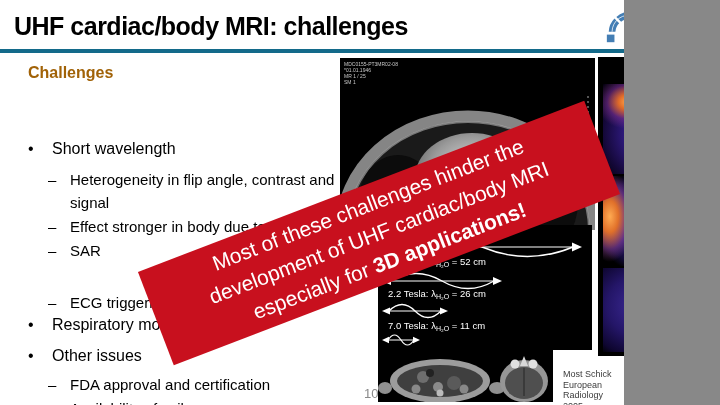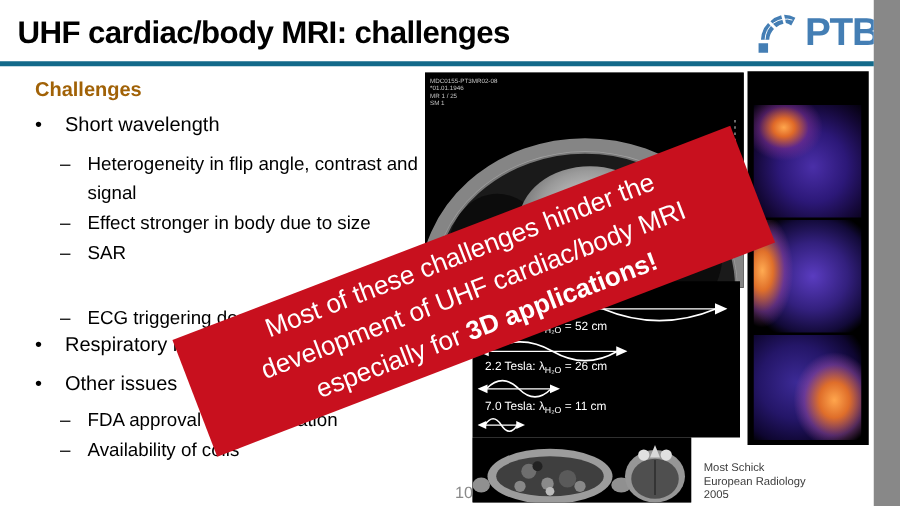--- a/index.html
+++ b/index.html
@@ -1,30 +1,30 @@
 <!DOCTYPE html>
 <html><head>
 <meta charset="utf-8">
 <style>
   * { margin:0; padding:0; box-sizing:border-box; }
   body { background:#888; font-family:"Liberation Sans", sans-serif; }
-  .slide { position:relative; width:699px; height:405px; background:#fff; overflow:hidden; }
+  .slide { position:relative; width:624px; height:405px; background:#fff; overflow:hidden; }
 
   
   .title { position:absolute; left:14px; top:12px; font-size:25px; font-weight:bold; color:#000; letter-spacing:-0.5px; }
   .title-rule { position:absolute; left:0; top:49px; width:720px; height:4px; background:#136a8a; }
 
   
   .logo { position:absolute; left:604px; top:8px; width:104px; height:40px; display:flex; align-items:flex-start; }
   .logo-text { font-size:31px; font-weight:bold; color:#447eb4; letter-spacing:-1px; margin-left:2px; }
 
   
   .list { position:absolute; left:0; top:0; width:350px; height:405px; }
   .heading { position:absolute; left:28px; top:64px; font-size:16px; font-weight:bold; color:#a16207; }
-  .li { position:absolute; color:#000; }
+  .li { position:absolute; color:#000;margin-top:48px; }
   .li.l1 { left:28px; font-size:16px; width:300px; }
   .li.l1::before { content:"\2022"; display:inline-block; width:24px; }
   .li.l2 { left:48px; font-size:15px; width:292px; line-height:23px; }
   .li.l2::before { content:"\2013"; display:inline-block; width:22px; float:left; }
   .li.l2 .t { display:block; margin-left:22px; }
 
   
   .banner { position:absolute; left:140px; top:183px; width:478px; height:100px;
             background:#c8101e; transform:rotate(-21deg); z-index:10;
             color:#fff; text-align:center; font-size:21px; line-height:30px; padding-top:5px; }

